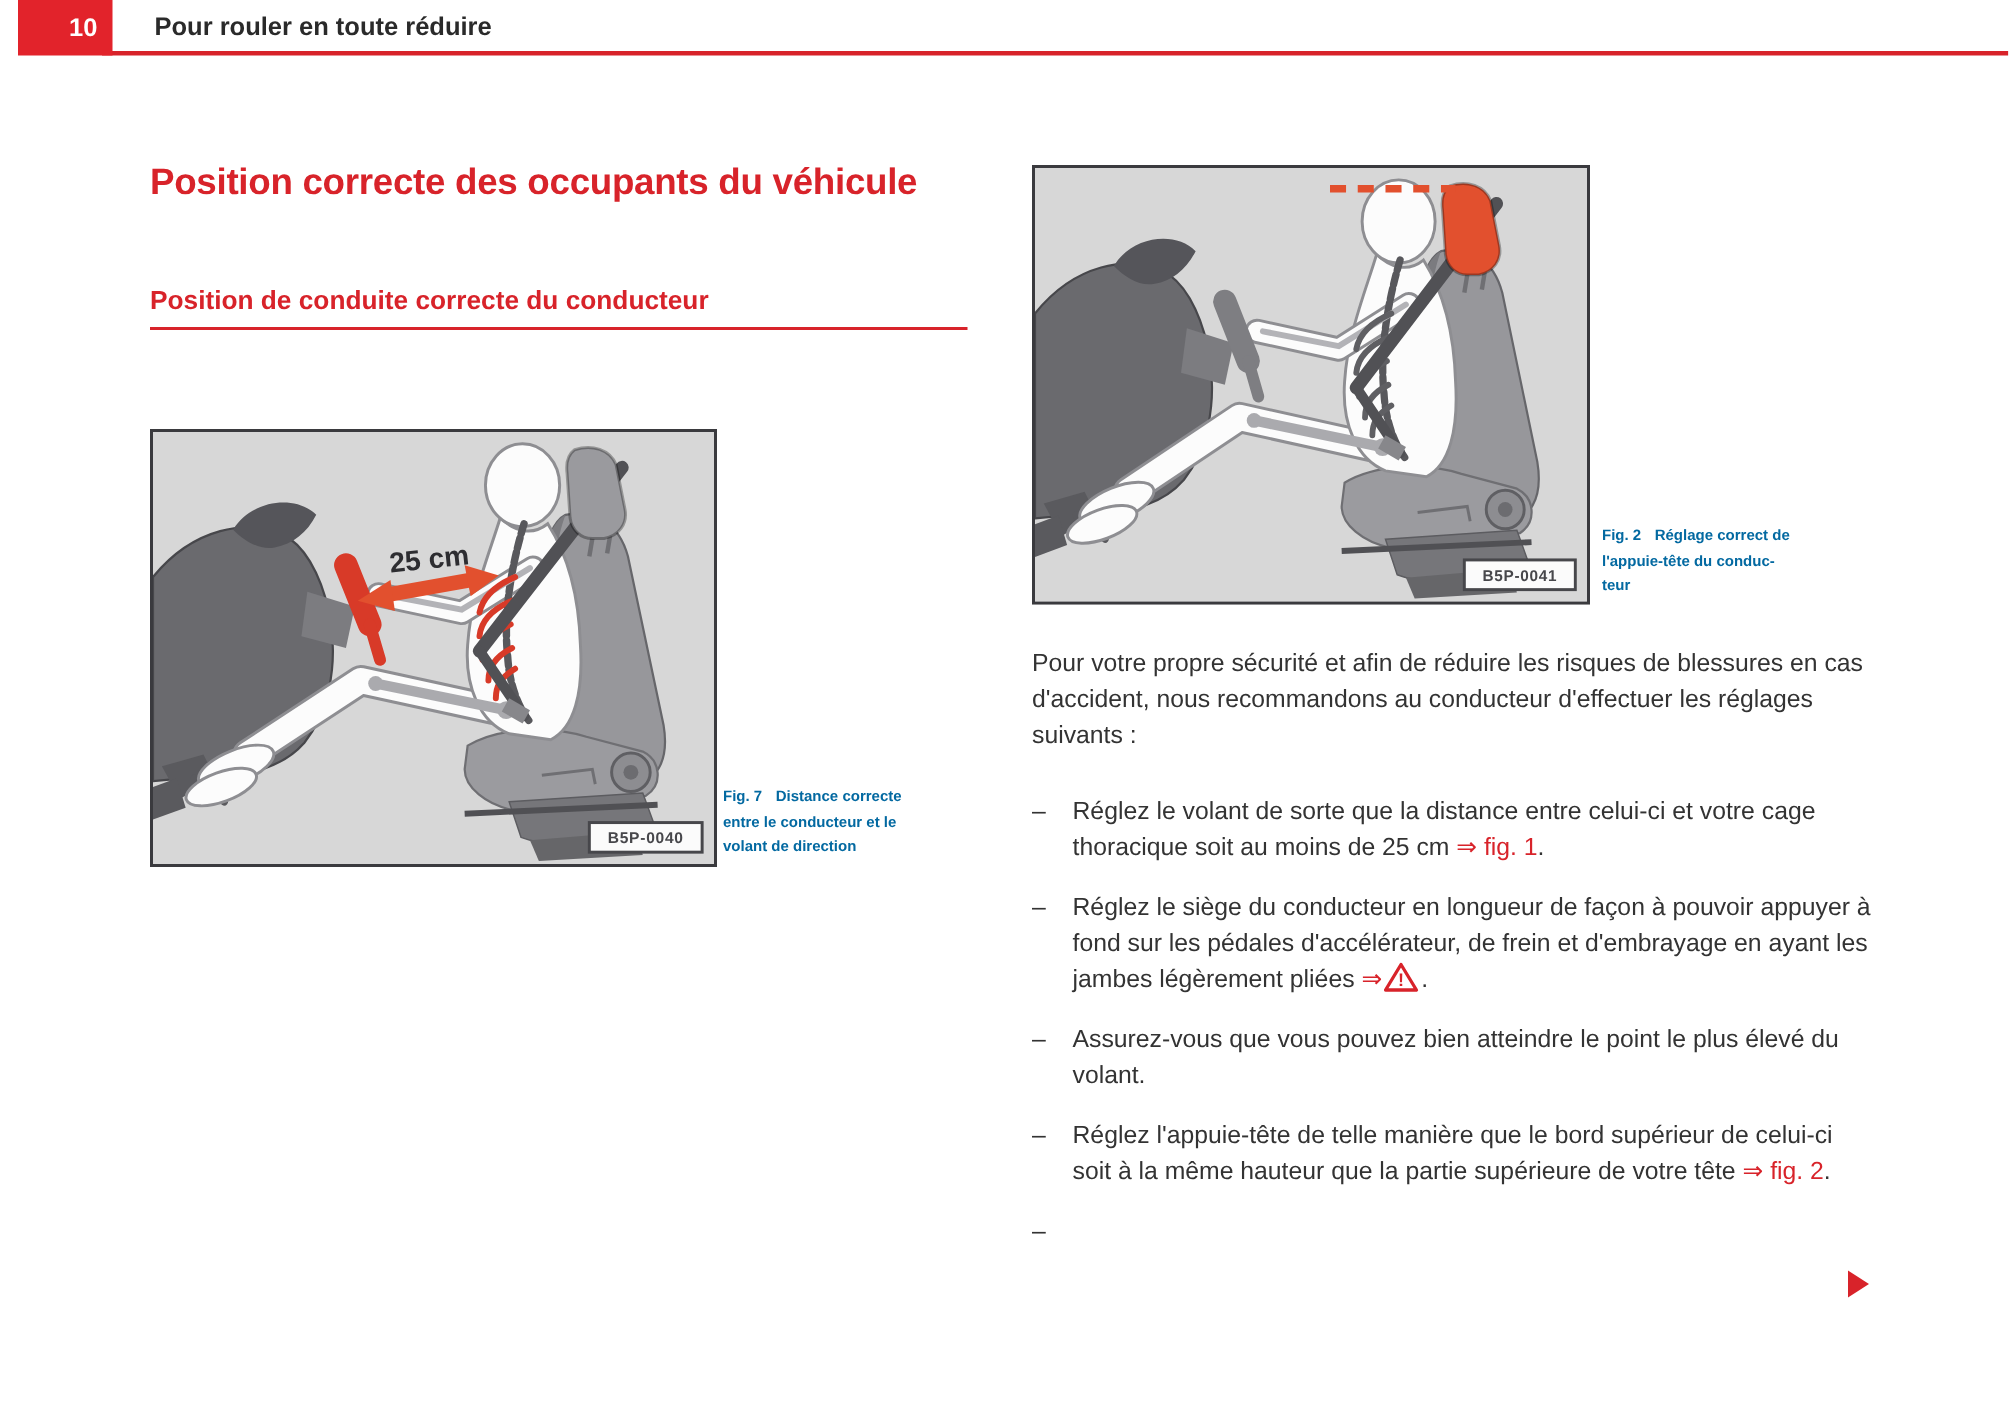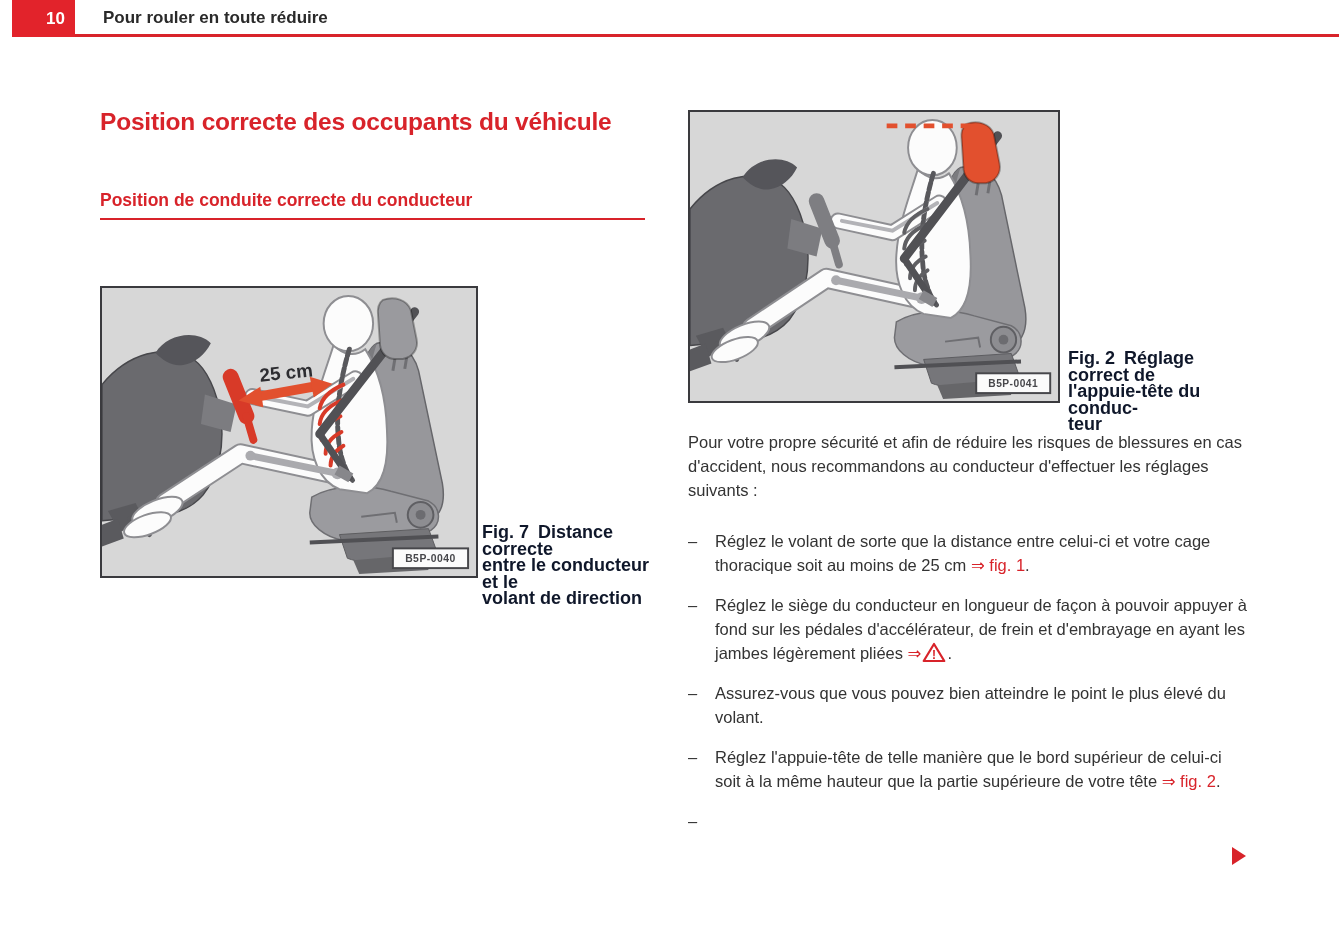--- a/index.html
+++ b/index.html
@@ -31,21 +31,21 @@
   .lead {
     position:absolute; left:101px; top:214px; width:530px;
     font-size:17.5px; font-style:italic; color:#3a3a3a; line-height:27px;
   }
   
   .figure { position:absolute; border:2px solid #3a3a3e; background:#d7d7d7; }
   .figure svg { display:block; }
   .fig1 { left:100px; top:286px; width:378px; height:292px; }
   .fig2 { left:688px; top:110px; width:372px; height:293px; }
   .figcap {
-    position:absolute; color:#0f172a; font-weight:bold; font-size:18px;
+    position:absolute; color:#0369a1; font-weight:bold; font-size:10px;
     line-height:16.5px; white-space:pre-line;
   }
   .figcap1 { left:482px; top:524px; width:170px; }
   .figcap2 { left:1068px; top:350px; width:180px; }
   .figcap-label { margin-right:9px; }
   
   .col {
     position:absolute; left:688px; top:430px; width:562px;
     font-size:16.5px; color:#333; line-height:24px;
   }

